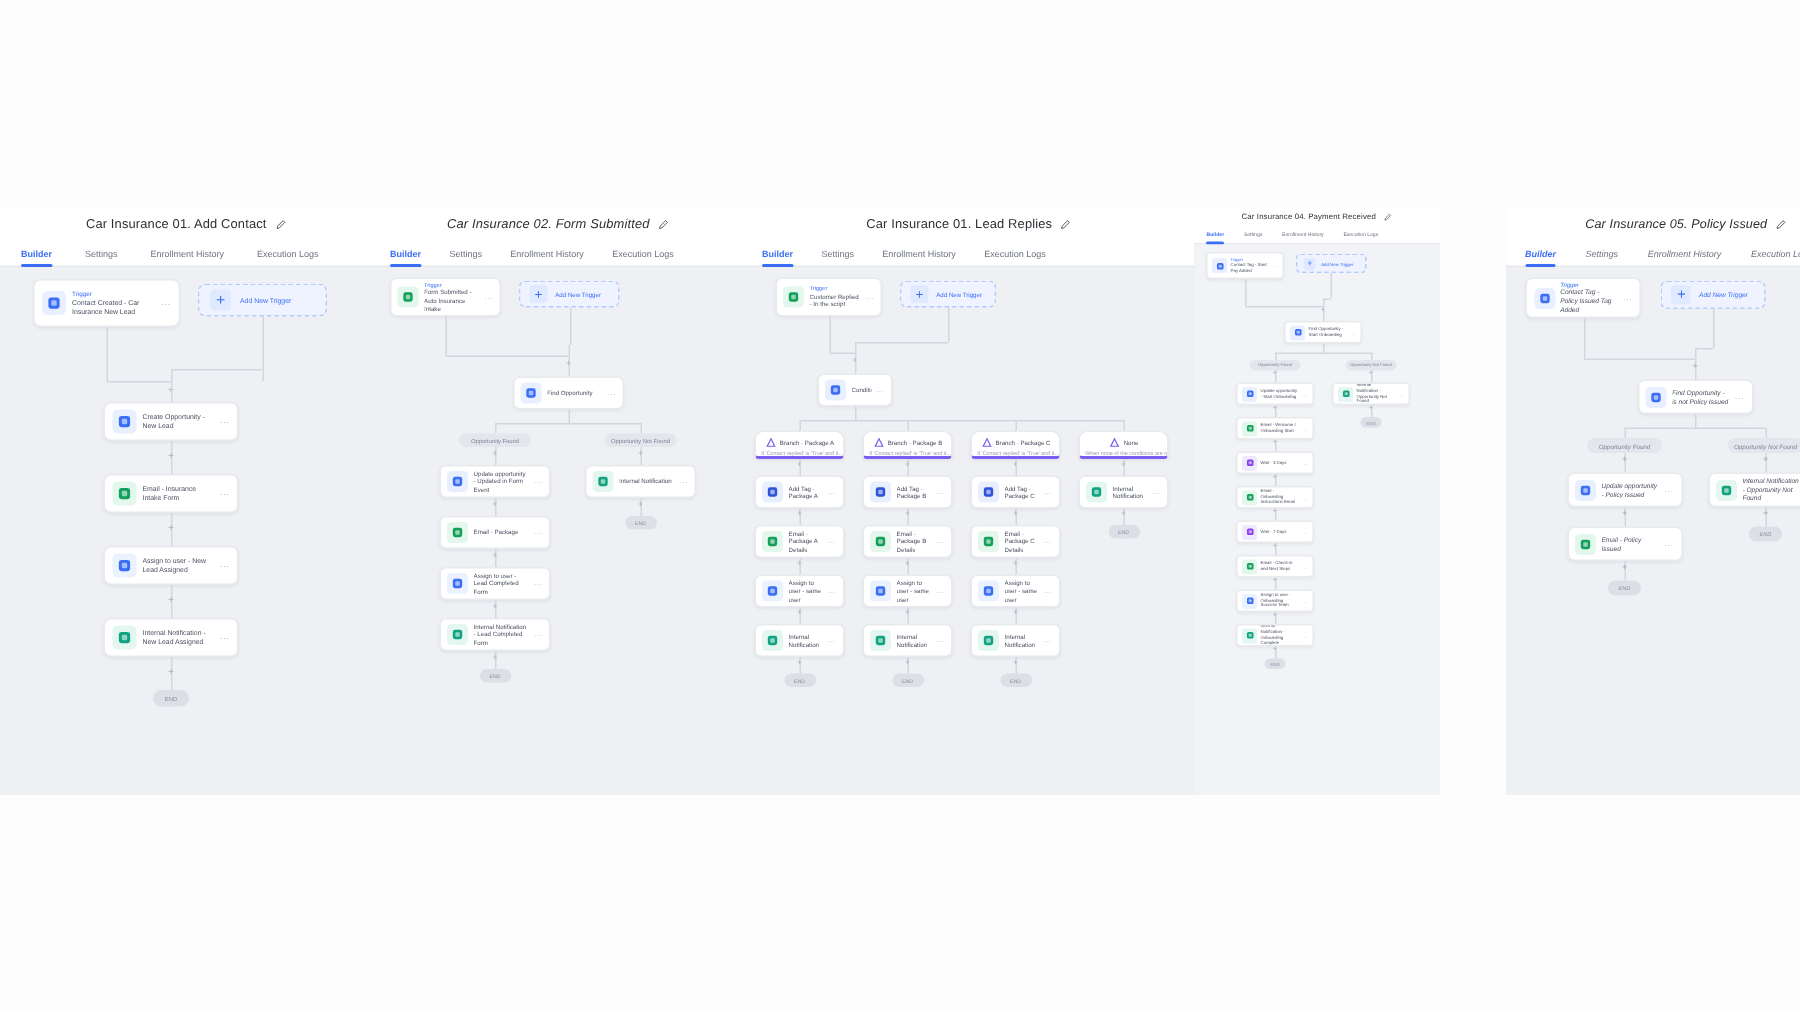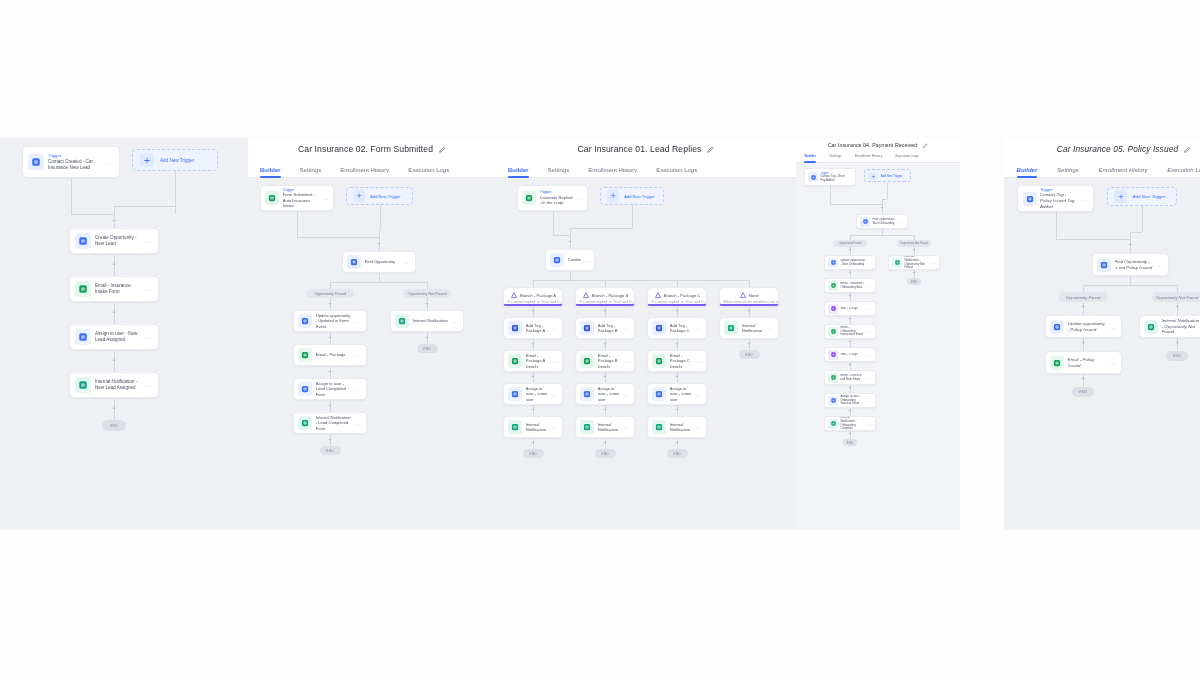--- a/index.html
+++ b/index.html
@@ -102,20 +102,31 @@
   .branch .bt { color:#4a4f5e; white-space:nowrap; }
   .branch .bs { color:#9aa0ad; white-space:nowrap; display:block; }
   .branch .bi { color:#7c5cf0; display:inline-block; vertical-align:middle; margin-right:2px; }
 </style>
 </head>
 <body>
 
 <div id="stage">
   <div class="band" id="band">
       <div class="wf w1" style="left: 0px; width: 248px; height: 392px;">
+        <div class="wf-head" style="height: 40px;">
+          <div class="wf-title" style="font-size: 8.6px; line-height: 22px; height: 22px;"><span>Car Insurance 01. Add Contact</span><span class="pencil"><svg width="8" height="8" viewBox="0 0 16 16">
+                <path d="M11.5 2.2l2.3 2.3-7.4 7.4-3 .7.7-3z" fill="none" stroke="currentColor" stroke-width="1.3" stroke-linejoin="round"></path>
+              </svg></span></div>
+          <div class="tabs" style="height: 18px; padding-left: 14px;">
+            <div class="tab active" style="font-size: 6px; margin-right: 22px;">Builder</div>
+            <div class="tab" style="font-size: 6px; margin-right: 22px;">Settings</div>
+            <div class="tab" style="font-size: 6px; margin-right: 22px;">Enrollment History</div>
+            <div class="tab" style="font-size: 6px; margin-right: 22px;">Execution Logs</div>
+          </div>
+        </div>
         <div class="canvas" style="height: 352px;">
           <div class="node" style="left: 22px; top: 8px; width: 98px; height: 32px; padding: 0px 5px; gap: 4px; border-radius: 5px;">
             <div class="ic blue" style="width: 16px; height: 16px; border-radius: 3.5px;">
               <svg width="12" height="12" viewBox="0 0 16 16" aria-hidden="true">
                 <rect x="3" y="3" width="10" height="10" rx="2.5" fill="#3b6ef6"></rect>
                 <rect x="5.6" y="5.6" width="4.8" height="4.8" rx="1.2" fill="#fff" opacity=".55"></rect>
               </svg>
             </div>
             <div class="txt">
               <span class="lbl-sm" style="font-size: 4.232px;">Trigger</span>
@@ -188,21 +199,21 @@
             </div>
             <span class="dots" style="font-size: 5.75px;">...</span>
           </div>
           <div class="ln vl" style="left: 114px; top: 260px; height: 22px;"></div>
           <div class="plus" style="left: 110px; top: 267px; width: 8px; height: 8px; font-size: 7px;">+</div>
           <div class="endpill" style="left: 102px; top: 282px; width: 24px; height: 11px; font-size: 3.91px;">END</div>
         </div>
       </div>
       <div class="wf w2" style="left: 248px; width: 248px; height: 392px;">
         <div class="wf-head" style="height: 40px;">
-          <div class="wf-title" style="font-size: 8.6px; line-height: 22px; height: 22px;"><span>Car Insurance 02. Form Submitted</span><span class="pencil"><svg width="8" height="8" viewBox="0 0 16 16">
+          <div class="wf-title" style="font-size: 8.6px; line-height: 22px; height: 22px; font-style: italic;"><span>Car Insurance 02. Form Submitted</span><span class="pencil"><svg width="8" height="8" viewBox="0 0 16 16">
                 <path d="M11.5 2.2l2.3 2.3-7.4 7.4-3 .7.7-3z" fill="none" stroke="currentColor" stroke-width="1.3" stroke-linejoin="round"></path>
               </svg></span></div>
           <div class="tabs" style="height: 18px; padding-left: 12.04px;">
             <div class="tab active" style="font-size: 6px; margin-right: 18.92px;">Builder</div>
             <div class="tab" style="font-size: 6px; margin-right: 18.92px;">Settings</div>
             <div class="tab" style="font-size: 6px; margin-right: 18.92px;">Enrollment History</div>
             <div class="tab" style="font-size: 6px; margin-right: 18.92px;">Execution Logs</div>
           </div>
         </div>
         <div class="canvas" style="height: 352px;">

